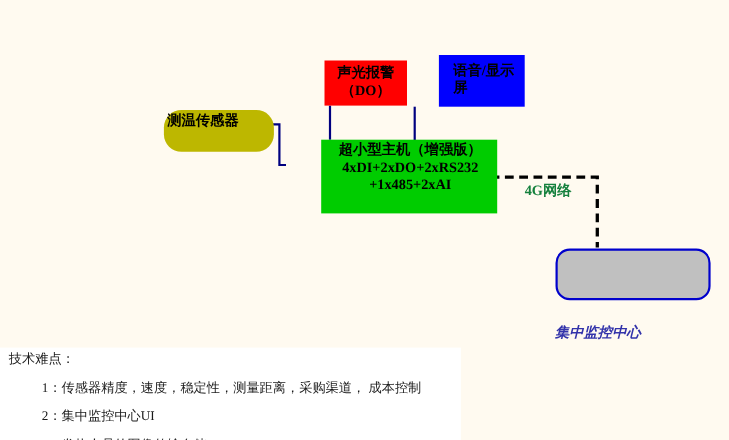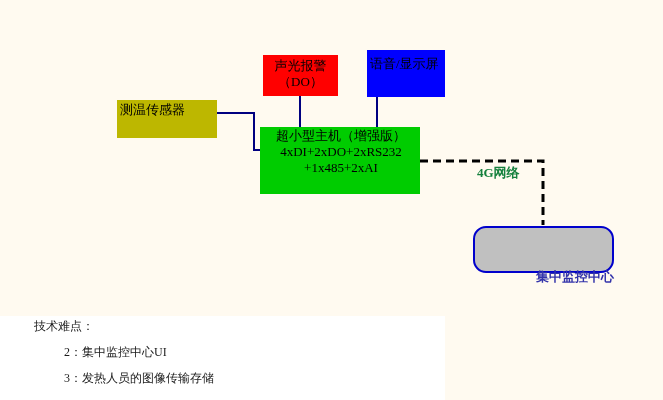--- a/index.html
+++ b/index.html
@@ -6,45 +6,46 @@
   .canvas{
     position:relative;
     width:663px;height:400px;
     background:#FFFAF0;
     font-family:"Liberation Serif","DejaVu Serif",serif;
     overflow:hidden;
   }
   .node{
     position:absolute;
     color:#000;
-    font-weight:normal;
+    font-weight:bold;
     font-size:13px;
     line-height:16px;
     box-sizing:border-box;
+    margin-left:32px;
   }
-  .node-sensor{left:117px;top:100px;width:100px;height:38px;background:#BDB700;padding:2px 0 0 3px;}
+  .node-sensor{left:117px;top:100px;width:100px;height:38px;background:#BDB700;padding:2px 0 0 3px;border-radius:16px;}
   .node-alarm{left:263px;top:55px;width:75px;height:41px;background:#FF0000;padding:3px 0 0 0;text-align:center;}
-  .node-display{left:367px;top:50px;width:78px;height:47px;background:#0000FF;padding:6px 0 0 3px;}
+  .node-display{left:367px;top:50px;width:78px;height:47px;background:#0000FF;padding:6px 0 0 13px;}
   .node-host{left:260px;top:127px;width:160px;height:67px;background:#00CC00;padding:1px 0 0 2px;line-height:16px;text-align:center;}
   .node-center{
     left:473px;top:226px;width:141px;height:47px;
     background:#C0C0C0;border:2px solid #0000CC;border-radius:13px;
   }
   .label-center{
-    position:absolute;left:473px;top:268px;width:141px;
-    text-align:right;color:#3333AA;font-weight:bold;font-size:13px;
+    position:absolute;left:473px;top:293px;width:141px;
+    text-align:center;color:#3333AA;font-weight:bold;font-size:13px;font-style:italic;
   }
   .label-4g{
     position:absolute;left:477px;top:164px;
     color:#15803d;font-weight:bold;font-size:13px;
   }
   .wires{position:absolute;left:0;top:0;pointer-events:none;}
   .notes-panel{
     position:absolute;left:0;top:316px;width:419px;height:84px;
-    background:#FFFFFF;color:#1A1A1A;font-size:12px;padding-left:26px;
+    background:#FFFFFF;color:#1A1A1A;font-size:12px;
   }
   .notes-title{margin:2px 0 0 8px;}
   .notes-item{margin:9px 0 0 38px;}
   .notes-item:first-of-type{margin-top:4px;}
 </style>
 </head>
 <body>
 
 <div class="canvas">
 
@@ -74,17 +75,18 @@
     <div>+1x485+2xAI</div>
   </div>
 
   <div class="node node-center"></div>
   <div class="label-center">集中监控中心</div>
 
   <div class="label-4g">4G网络</div>
 
   <div class="notes-panel">
     <div class="notes-title">技术难点：</div>
+    <div class="notes-item">1：传感器精度，速度，稳定性，测量距离，采购渠道， 成本控制</div>
     <div class="notes-item">2：集中监控中心UI</div>
     <div class="notes-item">3：发热人员的图像传输存储</div>
   </div>
 
 </div>
 
 </body></html>

